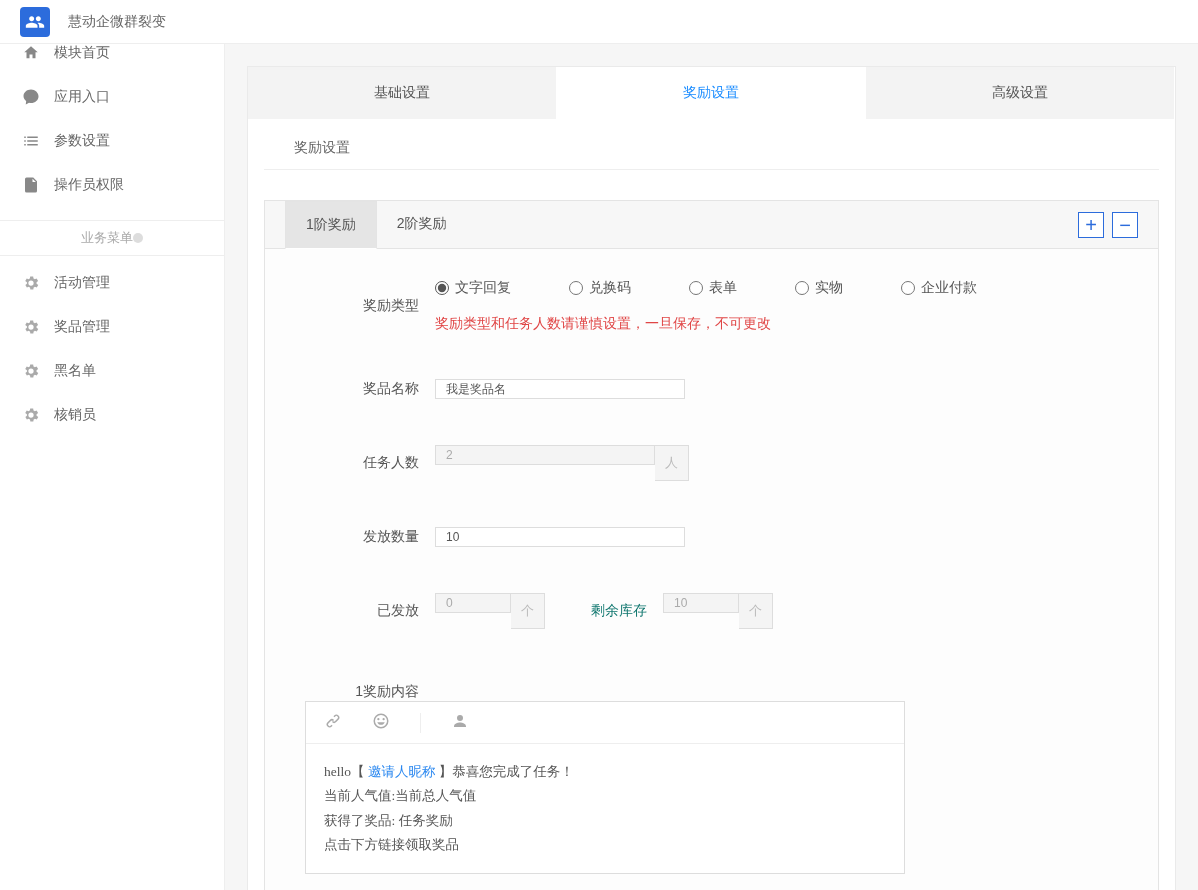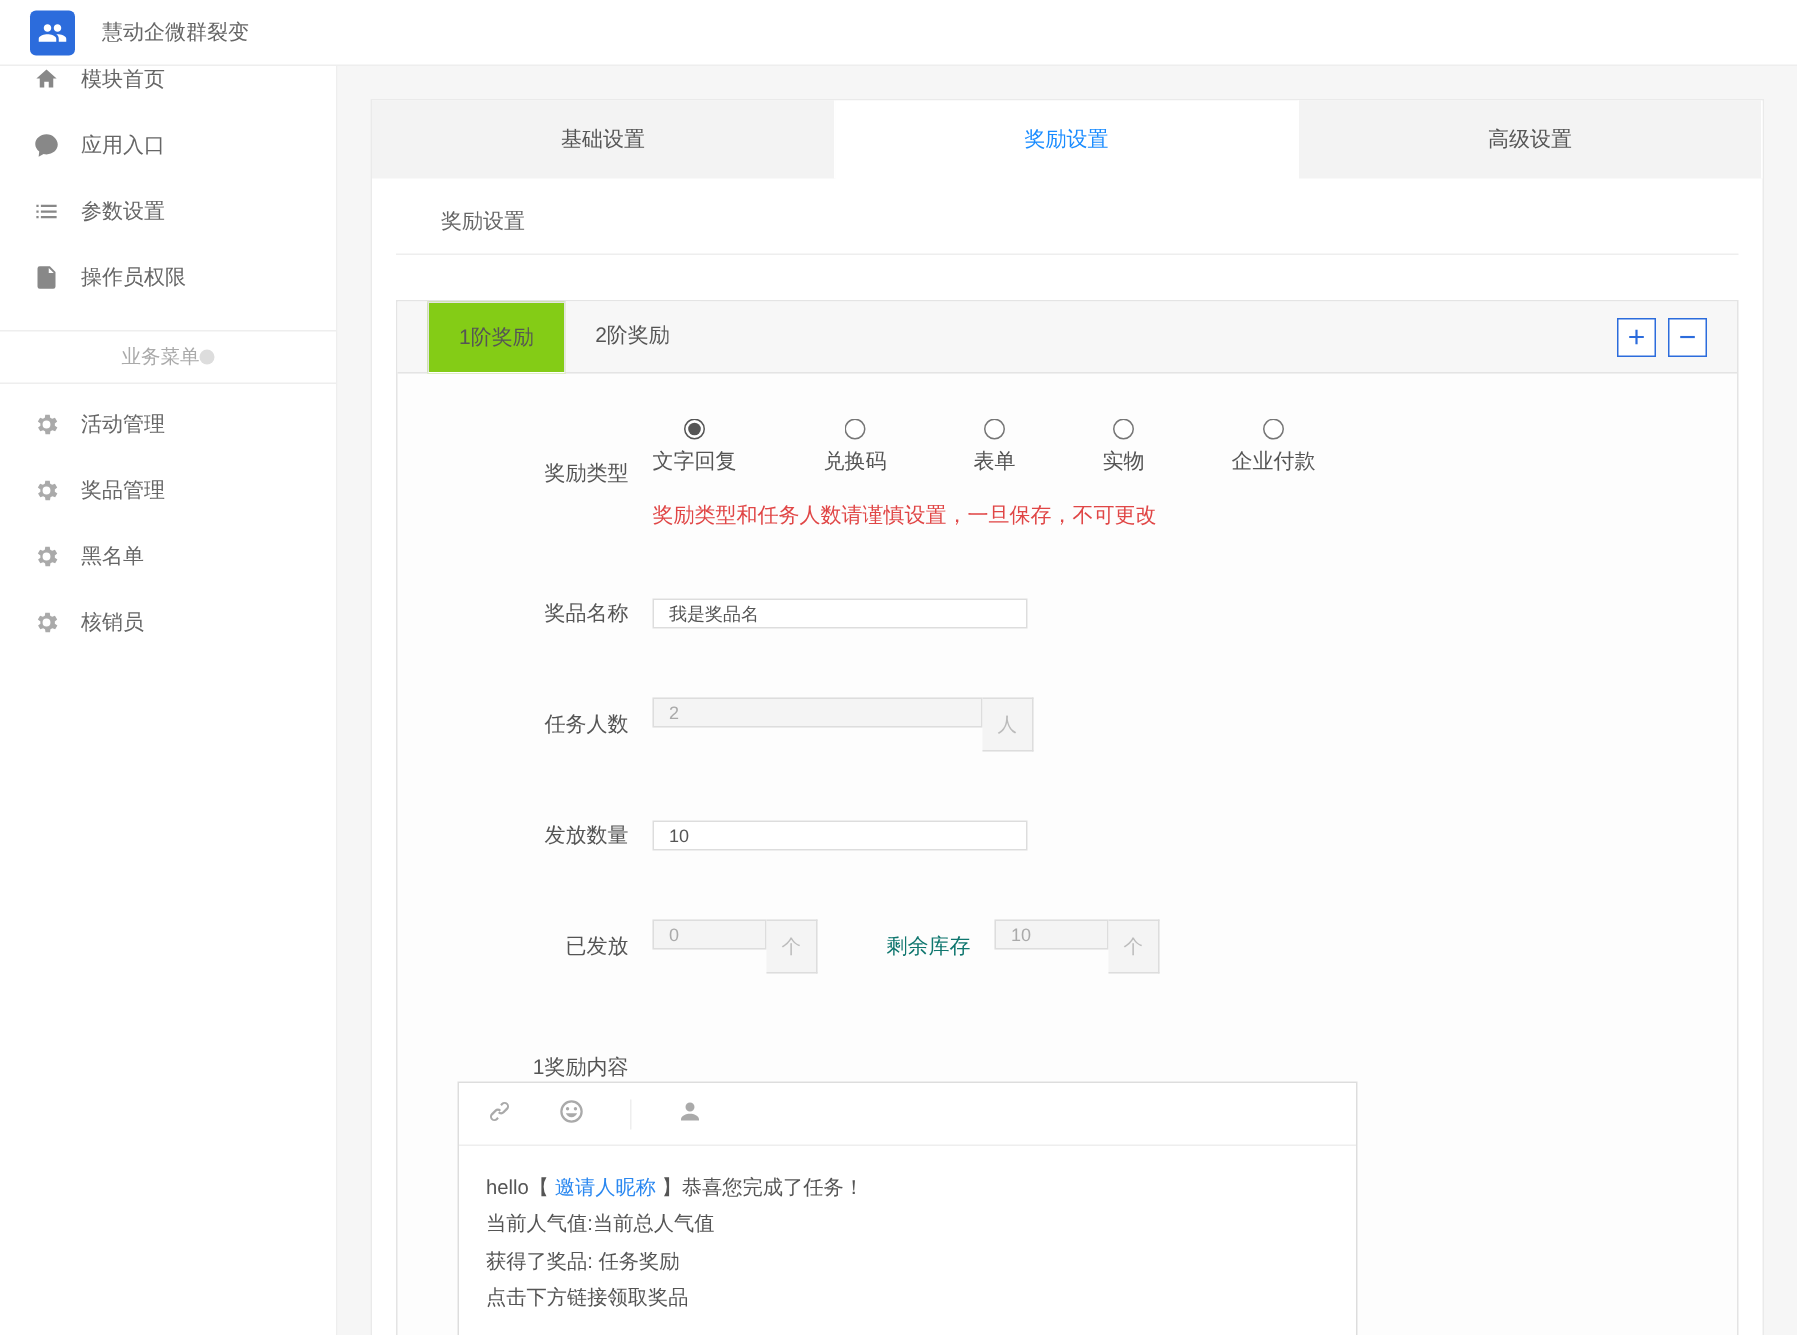--- a/index.html
+++ b/index.html
@@ -19,45 +19,45 @@
     .main { flex: 1; padding: 22px; }
     .panel { background: #fff; border: 1px solid #eaeaea; }
     .tabs-lg { display: flex; }
     .tab-lg { flex: 1; height: 52px; display: flex; align-items: center; justify-content: center; background: #f3f3f3; color: #555; cursor: pointer; border-right: 1px solid #fff; }
     .tab-lg.active { background: #fff; color: #1a8cff; }
     .section-label { padding: 20px 30px 12px; color: #666; border-bottom: 1px solid #eee; margin: 0 16px; }
     .inner { margin: 30px 16px 0; border: 1px solid #e4e4e4; background: #fdfdfd; padding-bottom: 40px; }
     .inner-tabs-row { display: flex; align-items: center; justify-content: space-between; padding: 0 20px; border-bottom: 1px solid #e4e4e4; background: #f7f7f7; }
     .inner-tabs { display: flex; }
     .inner-tab { padding: 14px 20px; color: #555; cursor: pointer; background: #f7f7f7; font-size: 14px; }
-    .inner-tab.active { background: #84cc16; border: 1px solid #e4e4e4; border-bottom: 1px solid #fff; margin-bottom: -1px; }
+    .inner-tab.active { background: #e5e5e5; border: 1px solid #e4e4e4; border-bottom: 1px solid #fff; margin-bottom: -1px; }
     .pm-buttons { display: flex; gap: 8px; }
     .pm-btn { width: 26px; height: 26px; border: 1.5px solid #2c6cdc; color: #2c6cdc; display: flex; align-items: center; justify-content: center; font-size: 20px; cursor: pointer; line-height: 1; background: #fff; }
     .form { padding: 30px 40px 0; }
     .row { display: flex; align-items: center; margin-bottom: 46px; }
     .row .label { width: 130px; text-align: right; color: #555; padding-right: 16px; }
     .row .content { flex: 1; }
     .radios { display: flex; gap: 58px; }
-    .radio { display: flex; align-items: center; gap: 6px; color: #555; cursor: pointer; flex-direction: column; }
+    .radio { display: flex; align-items: center; gap: 6px; color: #555; cursor: pointer; }
     .radio input { width: 14px; height: 14px; accent-color: #555; }
     .warn { color: #e04646; margin-top: 18px; }
     .text-input { height: 20px; width: 250px; border: 1px solid #ddd; padding: 0 10px; font-size: 12px; color: #555; }
     .text-input:disabled { background: #f4f4f4; color: #aaa; }
     .input-group { display: flex; }
     .input-group .text-input { width: 220px; }
     .suffix { height: 36px; width: 34px; border: 1px solid #ddd; border-left: none; background: #f4f4f4; display: flex; align-items: center; justify-content: center; color: #bbb; font-size: 13px; }
     .dual { display: flex; gap: 46px; align-items: center; }
     .dual .sub { display: flex; align-items: center; }
     .dual .sub .label2 { color: #0f766e; margin-right: 16px; }
     .dual .input-group .text-input { width: 76px; }
     .editor-box { border: 1px solid #ddd; width: 600px; background: #fff; }
     .editor-toolbar { display: flex; align-items: center; gap: 30px; padding: 10px 18px; border-bottom: 1px solid #eee; }
     .editor-toolbar .e-icon svg { width: 18px; height: 18px; fill: #aaa; }
     .editor-toolbar .divider { width: 1px; height: 20px; background: #eee; margin: 0; }
-    .editor-body { padding: 16px 18px; color: #555; line-height: 1.8; font-size: 13.5px; }
+    .editor-body { padding: 16px 18px; color: #555; line-height: 1.8; font-size: 13.5px; font-family: Liberation Serif, serif; }
     .editor-body .tag { color: #2b88f0; }
     .row.align-top { align-items: flex-start; flex-direction: column; }
     .row.align-top .label { padding-top: 8px; }
   </style>
 </head>
 <body>
 
 <div class="topbar">
   <div class="logo">
     <svg viewBox="0 0 24 24">

